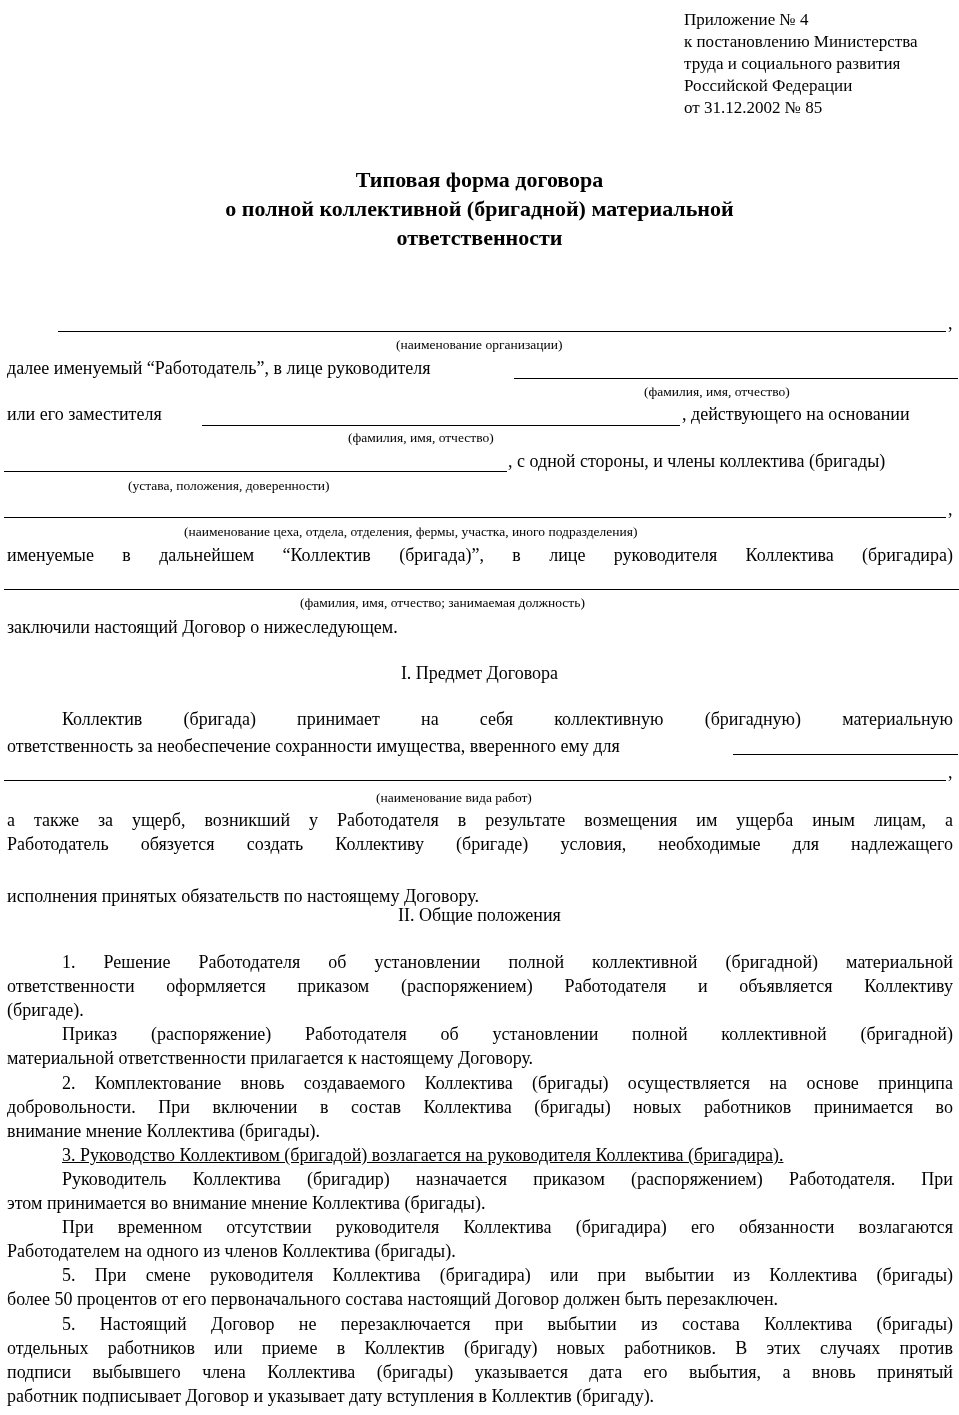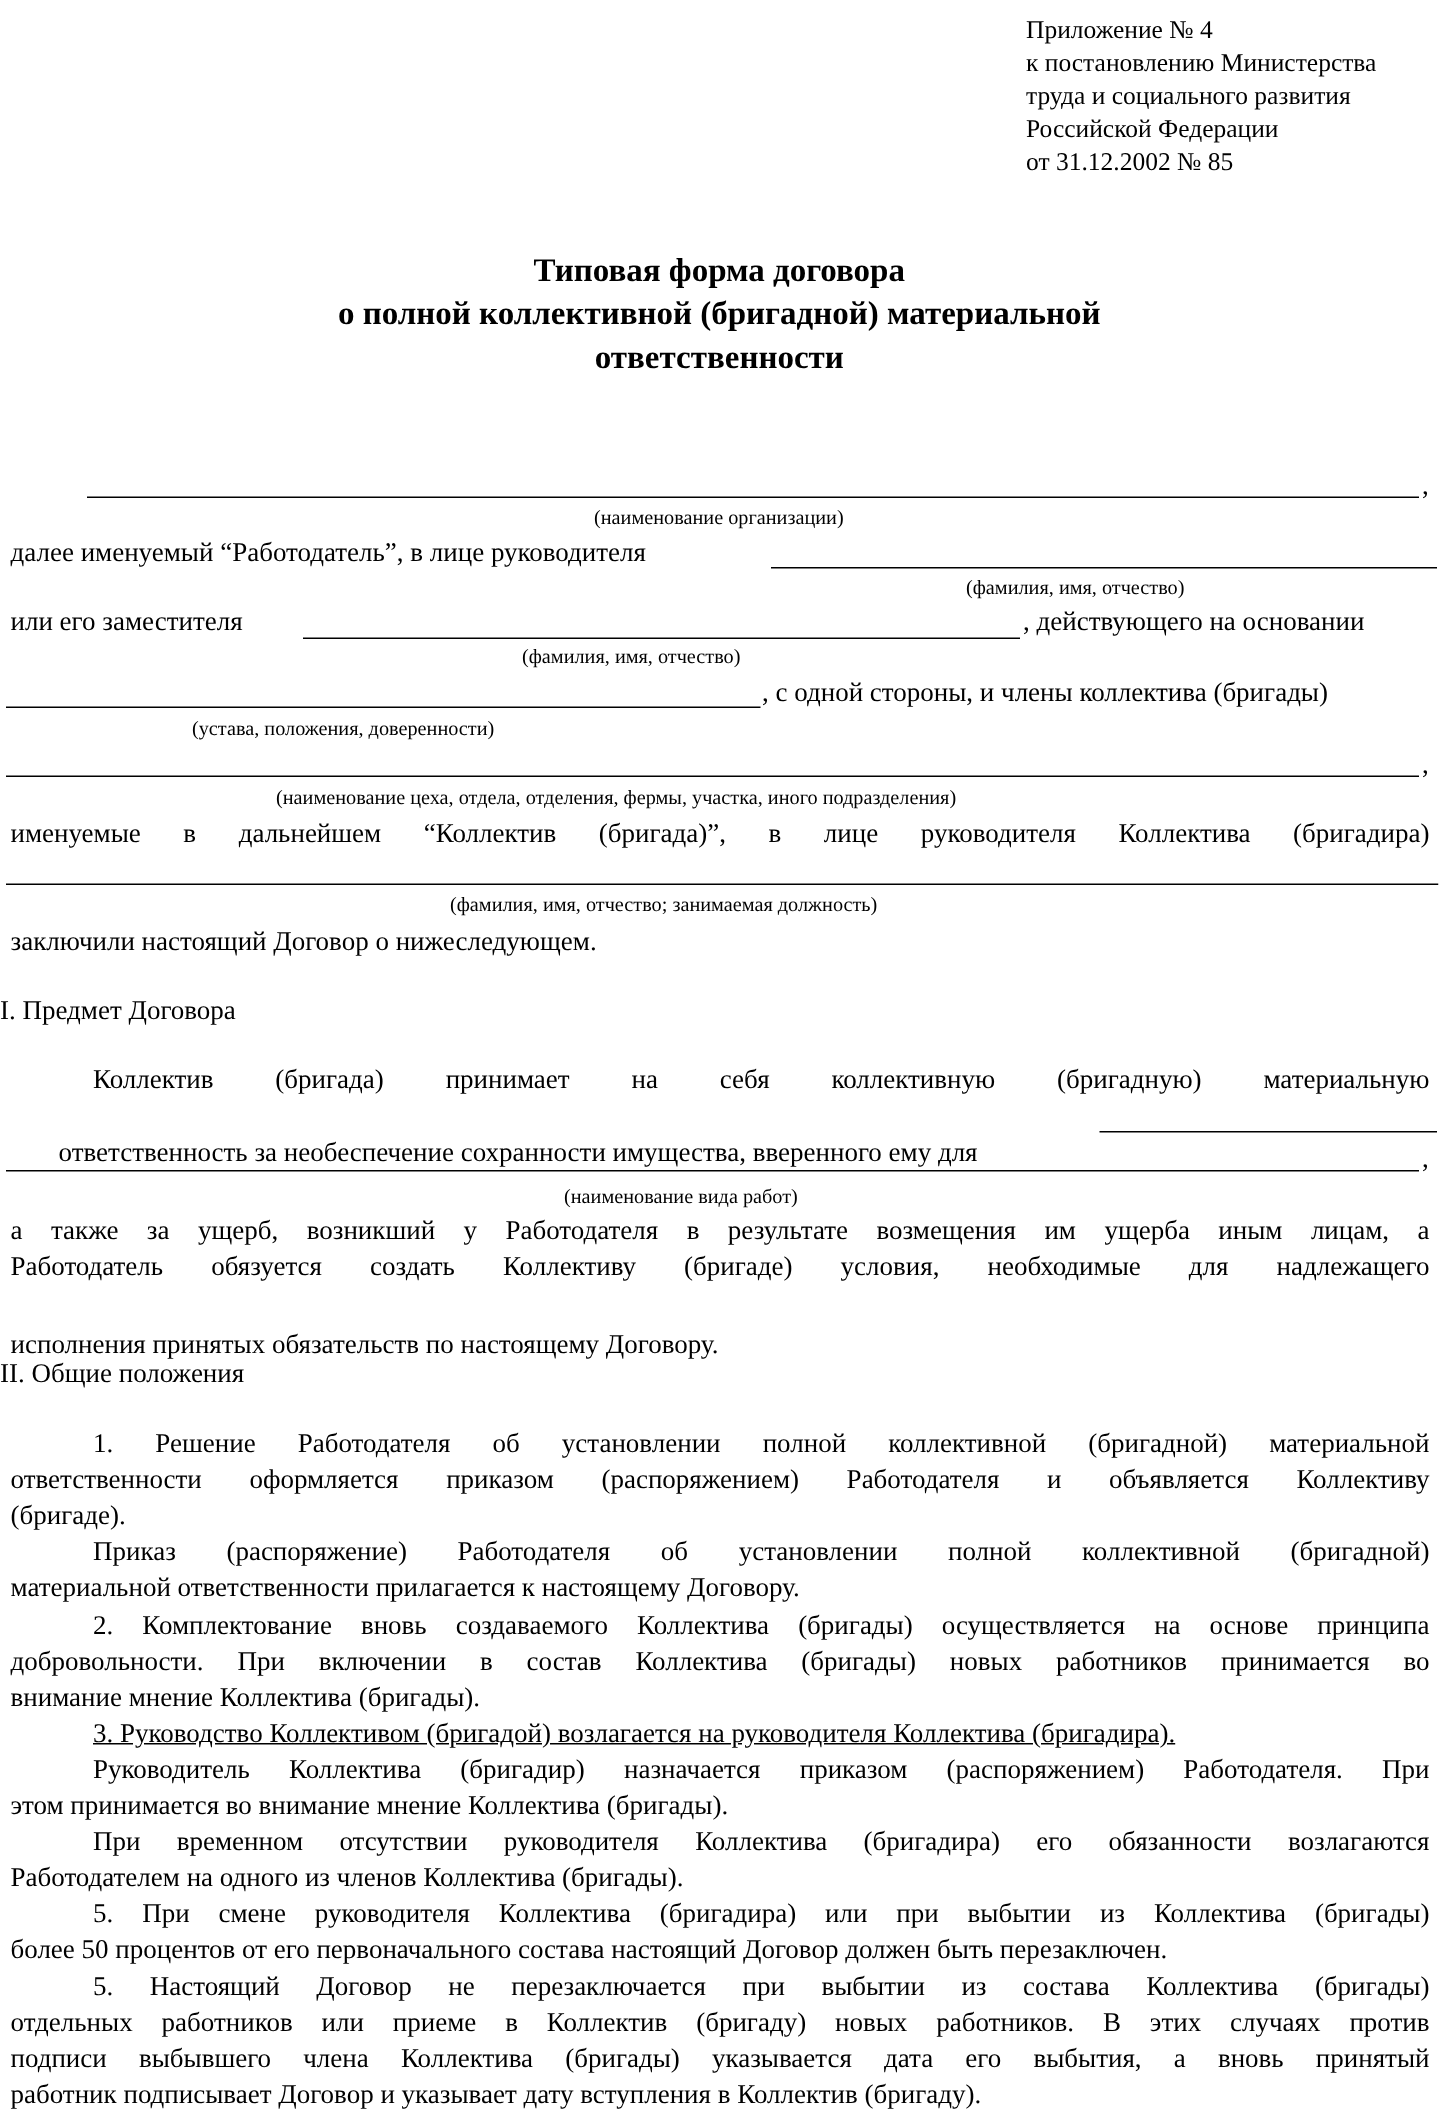--- a/index.html
+++ b/index.html
@@ -5,21 +5,21 @@
   html, body { margin:0; padding:0; background:#ffffff; }
   body { width:959px; height:1415px; position:relative; overflow:hidden;
          font-family:"Liberation Serif","DejaVu Serif",serif; color:#000; }
   .abs { position:absolute; white-space:nowrap; }
   .t { font-size:18px; line-height:22px; }
   .cap { font-size:13.5px; line-height:16px; }
   .hdr { font-size:17px; line-height:22px; left:684px; }
   .title { font-size:22px; font-weight:bold; line-height:28px; left:0; width:959px; text-align:center; }
   .line { position:absolute; height:0; border-top:1.3px solid #000; }
   .just { white-space:normal; text-align:justify; text-align-last:justify; }
-  .center { text-align:left; }
+  .center { text-align:center; }
 </style>
 </head>
 <body>
 
 <div>
   <div class="abs hdr" style="top:9px;">Приложение № 4</div>
   <div class="abs hdr" style="top:31px;">к постановлению Министерства</div>
   <div class="abs hdr" style="top:53px;">труда и социального развития</div>
   <div class="abs hdr" style="top:75px;">Российской Федерации</div>
   <div class="abs hdr" style="top:97px;">от 31.12.2002 № 85</div>
@@ -57,21 +57,21 @@
   <div class="abs t just" style="left:7px; width:946px; top:544px;">именуемые в дальнейшем “Коллектив (бригада)”, в лице руководителя Коллектива (бригадира)</div>
   <div class="line" style="left:4px; width:955px; top:589px;"></div>
   <div class="abs cap" style="left:300px; top:595px;">(фамилия, имя, отчество; занимаемая должность)</div>
 
   <div class="abs t" style="left:7px; top:616px;">заключили настоящий Договор о нижеследующем.</div>
 </div>
 
 <div>
   <div class="abs t center" style="left:0; width:959px; top:662px;">I. Предмет Договора</div>
   <div class="abs t just" style="left:62px; width:891px; top:708px;">Коллектив (бригада) принимает на себя коллективную (бригадную) материальную</div>
-  <div class="abs t" style="left:7px; top:757px;margin-left:32px;">ответственность за необеспечение сохранности имущества, вверенного ему для</div>
+  <div class="abs t" style="left:7px; top:735px;">ответственность за необеспечение сохранности имущества, вверенного ему для</div>
   <div class="line" style="left:733px; width:225px; top:754px;"></div>
   <div class="line" style="left:4px; width:942px; top:780px;"></div>
   <div class="abs t" style="left:948px; top:761px;">,</div>
   <div class="abs cap" style="left:376px; top:790px;">(наименование вида работ)</div>
   <div class="abs t just" style="left:7px; width:946px; top:809px;">а также за ущерб, возникший у Работодателя в результате возмещения им ущерба иным лицам, а</div>
   <div class="abs t just" style="left:7px; width:946px; top:833px;">Работодатель обязуется создать Коллективу (бригаде) условия, необходимые для надлежащего</div>
   <div class="abs t" style="left:7px; top:857px;margin-top:28px;">исполнения принятых обязательств по настоящему Договору.</div>
 </div>
 
 <div>

